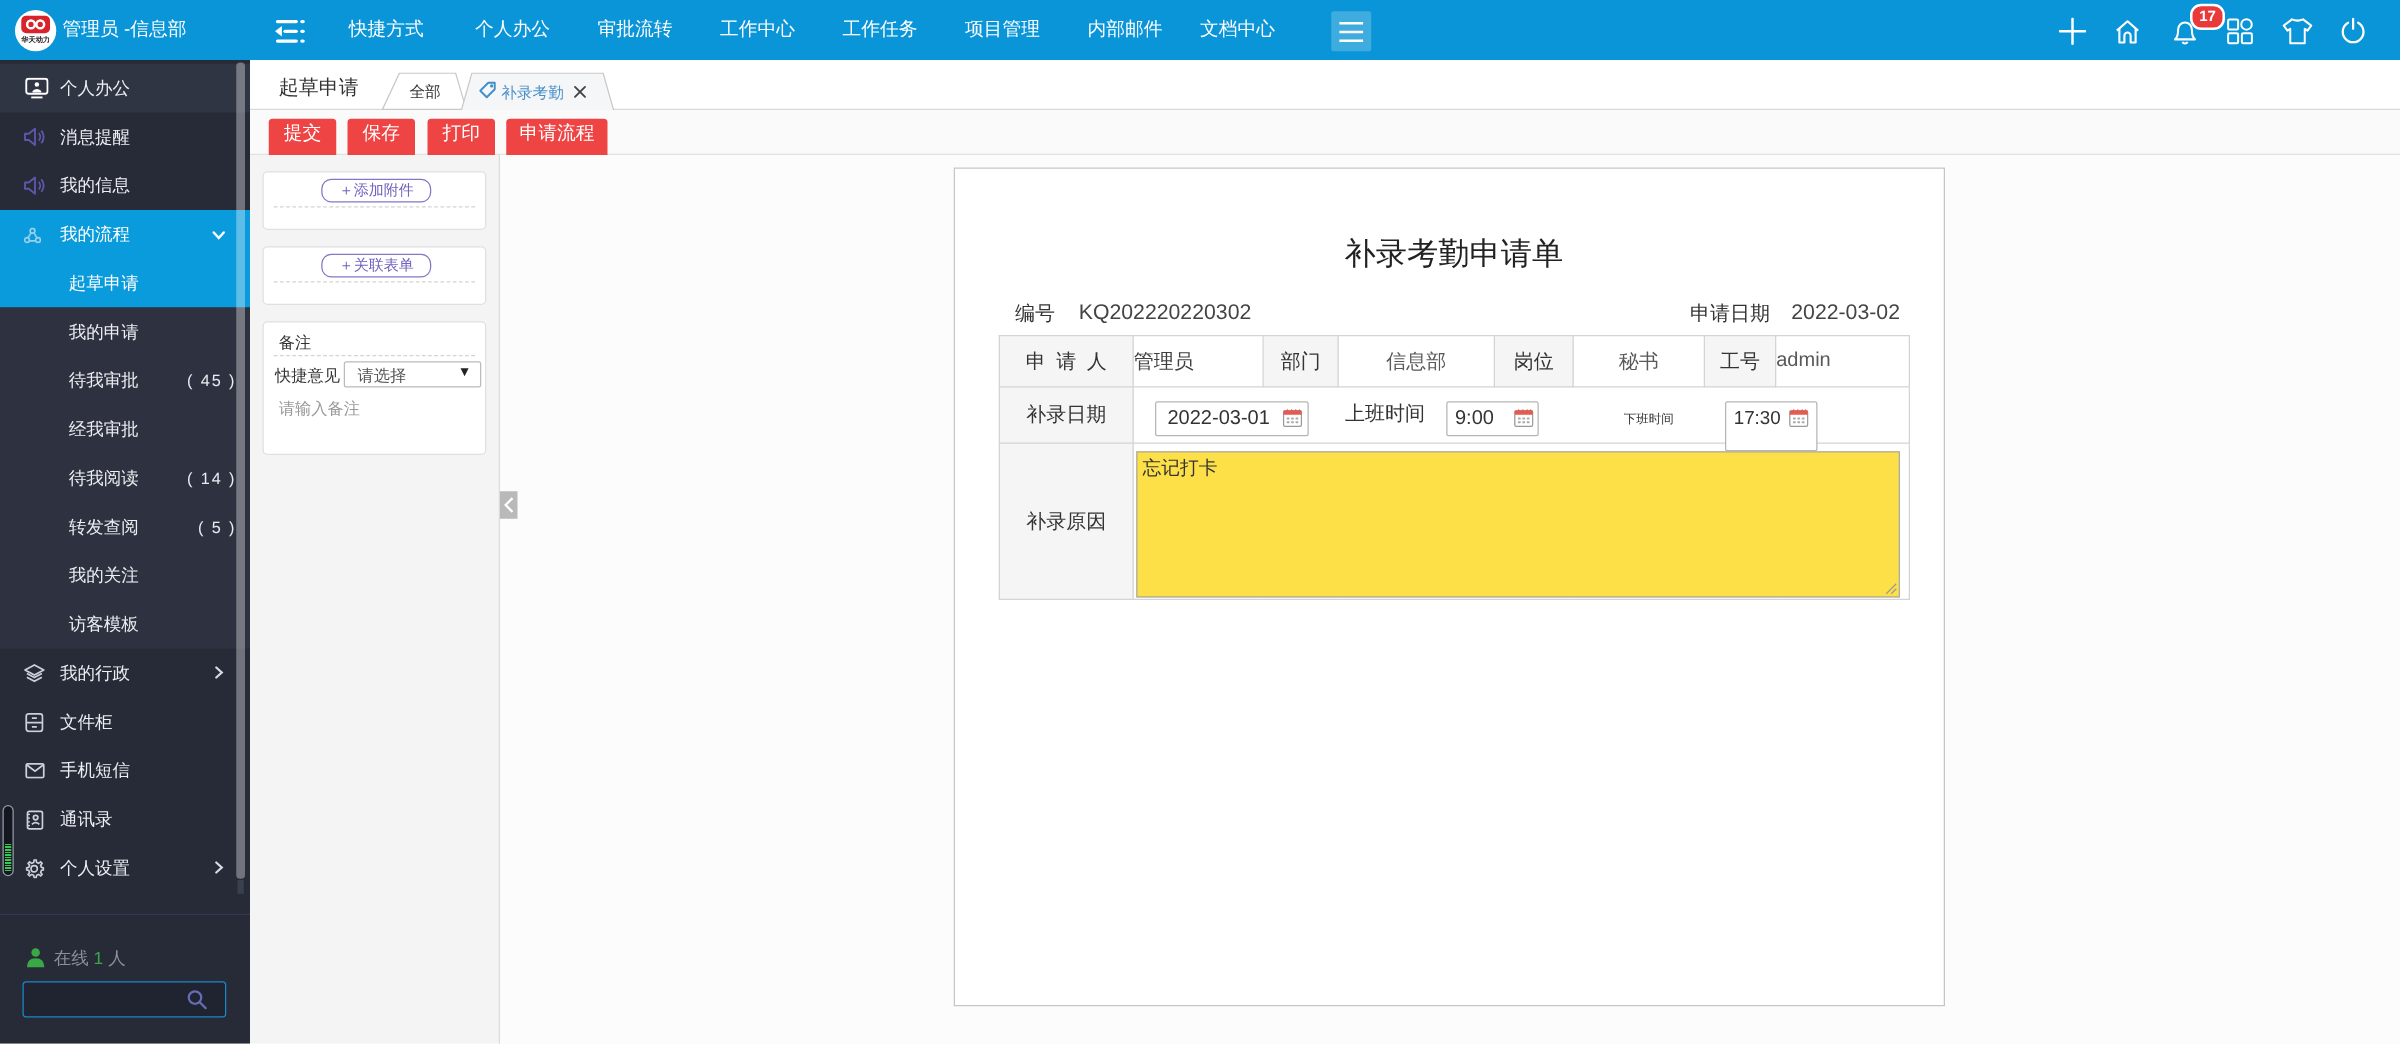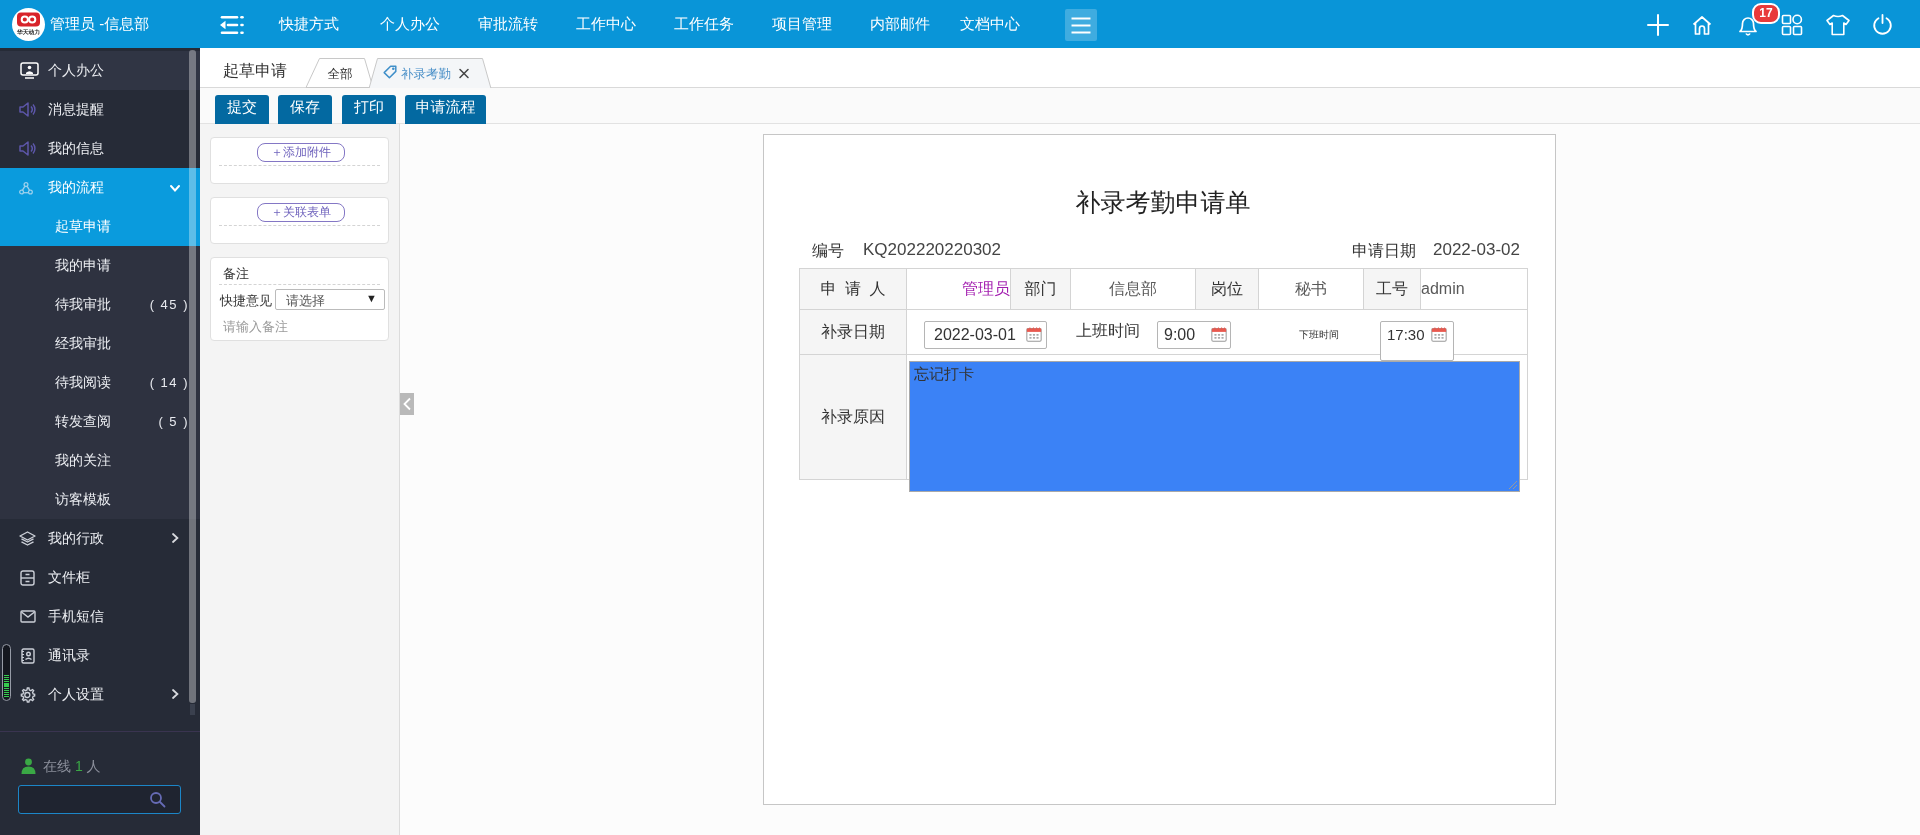--- a/index.html
+++ b/index.html
@@ -8,21 +8,21 @@
 .navitem{top:0;height:48px;line-height:48px;color:#fff;font-size:15px;white-space:nowrap}
 .sidebar{left:0;top:48px;width:200px;height:787px;background:#262b37}
 .sidehead{left:0;top:0;width:200px;height:48px;background:#0995d8}
 .mrow{left:0;width:200px;height:39px;color:#eceef2;font-size:14px}
 .mtext{position:absolute;left:48px;top:0;line-height:39px}
 .stext{position:absolute;left:55px;top:0;line-height:39px}
 .cnt{position:absolute;right:11px;top:0;line-height:39px;font-size:13px;color:#e8eaef;letter-spacing:1.5px}
 .chev{position:absolute;left:168px;top:13px;width:14px;height:14px}
 .tabbar{left:200px;top:48px;width:1720px;height:40px;background:#ffffff;border-bottom:1px solid #d9d9d9;box-sizing:border-box}
 .toolbar{left:200px;top:88px;width:1720px;height:36px;background:#fafafa;border-bottom:1px solid #e2e2e2;box-sizing:border-box}
-.btn{position:absolute;top:7px;height:40px;background:#0369a1;border-radius:3px;color:#fff;font-size:15px;text-align:center;line-height:23px}
+.btn{position:absolute;top:7px;height:40px;background:#ef4444;border-radius:3px;color:#fff;font-size:15px;text-align:center;line-height:23px}
 .lpanel{left:200px;top:124px;width:200px;height:711px;background:#f4f4f4;border-right:1px solid #dcdcdc;box-sizing:border-box}
 .pbox{position:absolute;left:10px;width:179px;background:#fff;border:1px solid #e0e0e0;border-radius:4px;box-sizing:border-box}
 .pbtn{position:absolute;left:46px;width:86px;height:17px;border:1px solid #8477c5;border-radius:8px;color:#6f63bd;font-size:12px;text-align:center;line-height:16px;background:#fff}
 .dash{position:absolute;left:8px;right:8px;border-top:1px dashed #d4d4d4}
 .content{left:400px;top:124px;width:1520px;height:711px;background:#fcfcfc}
 table.frm{border-collapse:collapse;table-layout:fixed}
 table.frm td{border:1px solid #d4d4d4;padding:0;font-size:16px;color:#333}
 td.lbl{background:#f5f5f5;text-align:center}
 .inp{position:absolute;background:#fff;border:1px solid #b5b5b5;border-radius:2px;box-sizing:border-box;font-size:16px;color:#333}
 .cal{position:absolute;top:3px;width:19px;height:19px}
@@ -276,21 +276,21 @@
 
 <div class="abs lpanel">
  <div class="pbox" style="top:13px;height:47px">
   <div class="pbtn" style="top:5px">＋添加附件</div>
   <div class="dash" style="top:27px"></div>
  </div>
  <div class="pbox" style="top:73px;height:47px">
   <div class="pbtn" style="top:5px">＋关联表单</div>
   <div class="dash" style="top:27px"></div>
  </div>
- <div class="pbox" style="top:133px;height:84px">
+ <div class="pbox" style="top:133px;height:107px">
   <span style="position:absolute;left:12px;top:7px;font-size:13px;color:#333">备注</span>
   <div class="dash" style="top:26px"></div>
   <span style="position:absolute;left:9px;top:34px;font-size:13px;color:#333">快捷意见</span>
   <div style="position:absolute;left:64px;top:31px;width:110px;height:21px;border:1px solid #bbb;border-radius:2px;background:#fff;box-sizing:border-box">
     <span style="position:absolute;left:10px;top:2px;font-size:13px;color:#555">请选择</span>
     <span style="position:absolute;right:7px;top:2px;font-size:11px;color:#222">▼</span>
   </div>
   <span style="position:absolute;left:12px;top:60px;font-size:13px;color:#9a9a9a">请输入备注</span>
  </div>
 </div>
@@ -315,21 +315,21 @@
       <col style="width:60px">
       <col style="width:125px">
       <col style="width:63px">
       <col style="width:105px">
       <col style="width:57px">
       <col style="width:107px">
     </colgroup>
  <tbody>
       <tr style="height:41px">
   <td class="lbl"><span style="word-spacing:4px">申 请 人</span></td>
-        <td style="text-align:right;color:#a21caf">管理员</td>
+        <td style="text-align:left;color:#404040">管理员</td>
   <td class="lbl">部门</td>
         <td style="text-align:center;color:#595959">信息部</td>
   <td class="lbl">岗位</td>
         <td style="text-align:center;color:#595959">秘书</td>
   <td class="lbl">工号</td>
         <td style="text-align:left;color:#595959">admin</td>
  </tr>
  <tr style="height:45px">
   <td class="lbl">补录日期</td>
   <td colspan="7" style="position:relative">
@@ -375,21 +375,21 @@
               <rect x="4" y="13" width="2.6" height="2" rx="0.4"></rect>
               <rect x="8.2" y="13" width="2.6" height="2" rx="0.4"></rect>
               <rect x="12.4" y="13" width="2.6" height="2" rx="0.4"></rect>
             </g>
           </svg>
   </td>
  </tr>
  <tr style="height:125px">
   <td class="lbl">补录原因</td>
   <td colspan="7" style="position:relative">
-    <div style="position:absolute;left:2px;top:6px;width:611px;height:131px;border:1px solid #a9a9a9;background:#3b82f6;box-sizing:border-box">
+    <div style="position:absolute;left:2px;top:6px;width:611px;height:117px;border:1px solid #a9a9a9;background:#fde047;box-sizing:border-box">
       <span style="position:absolute;left:4px;top:3px;font-size:15px;color:#333">忘记打卡</span>
       <svg style="position:absolute;right:1px;bottom:1px" width="10" height="10" viewBox="0 0 10 10">
               <g stroke="#999" stroke-width="1">
                 <line x1="1" y1="9" x2="9" y2="1"></line>
                 <line x1="5" y1="9" x2="9" y2="5"></line>
               </g>
             </svg>
     </div>
   </td>
  </tr>

